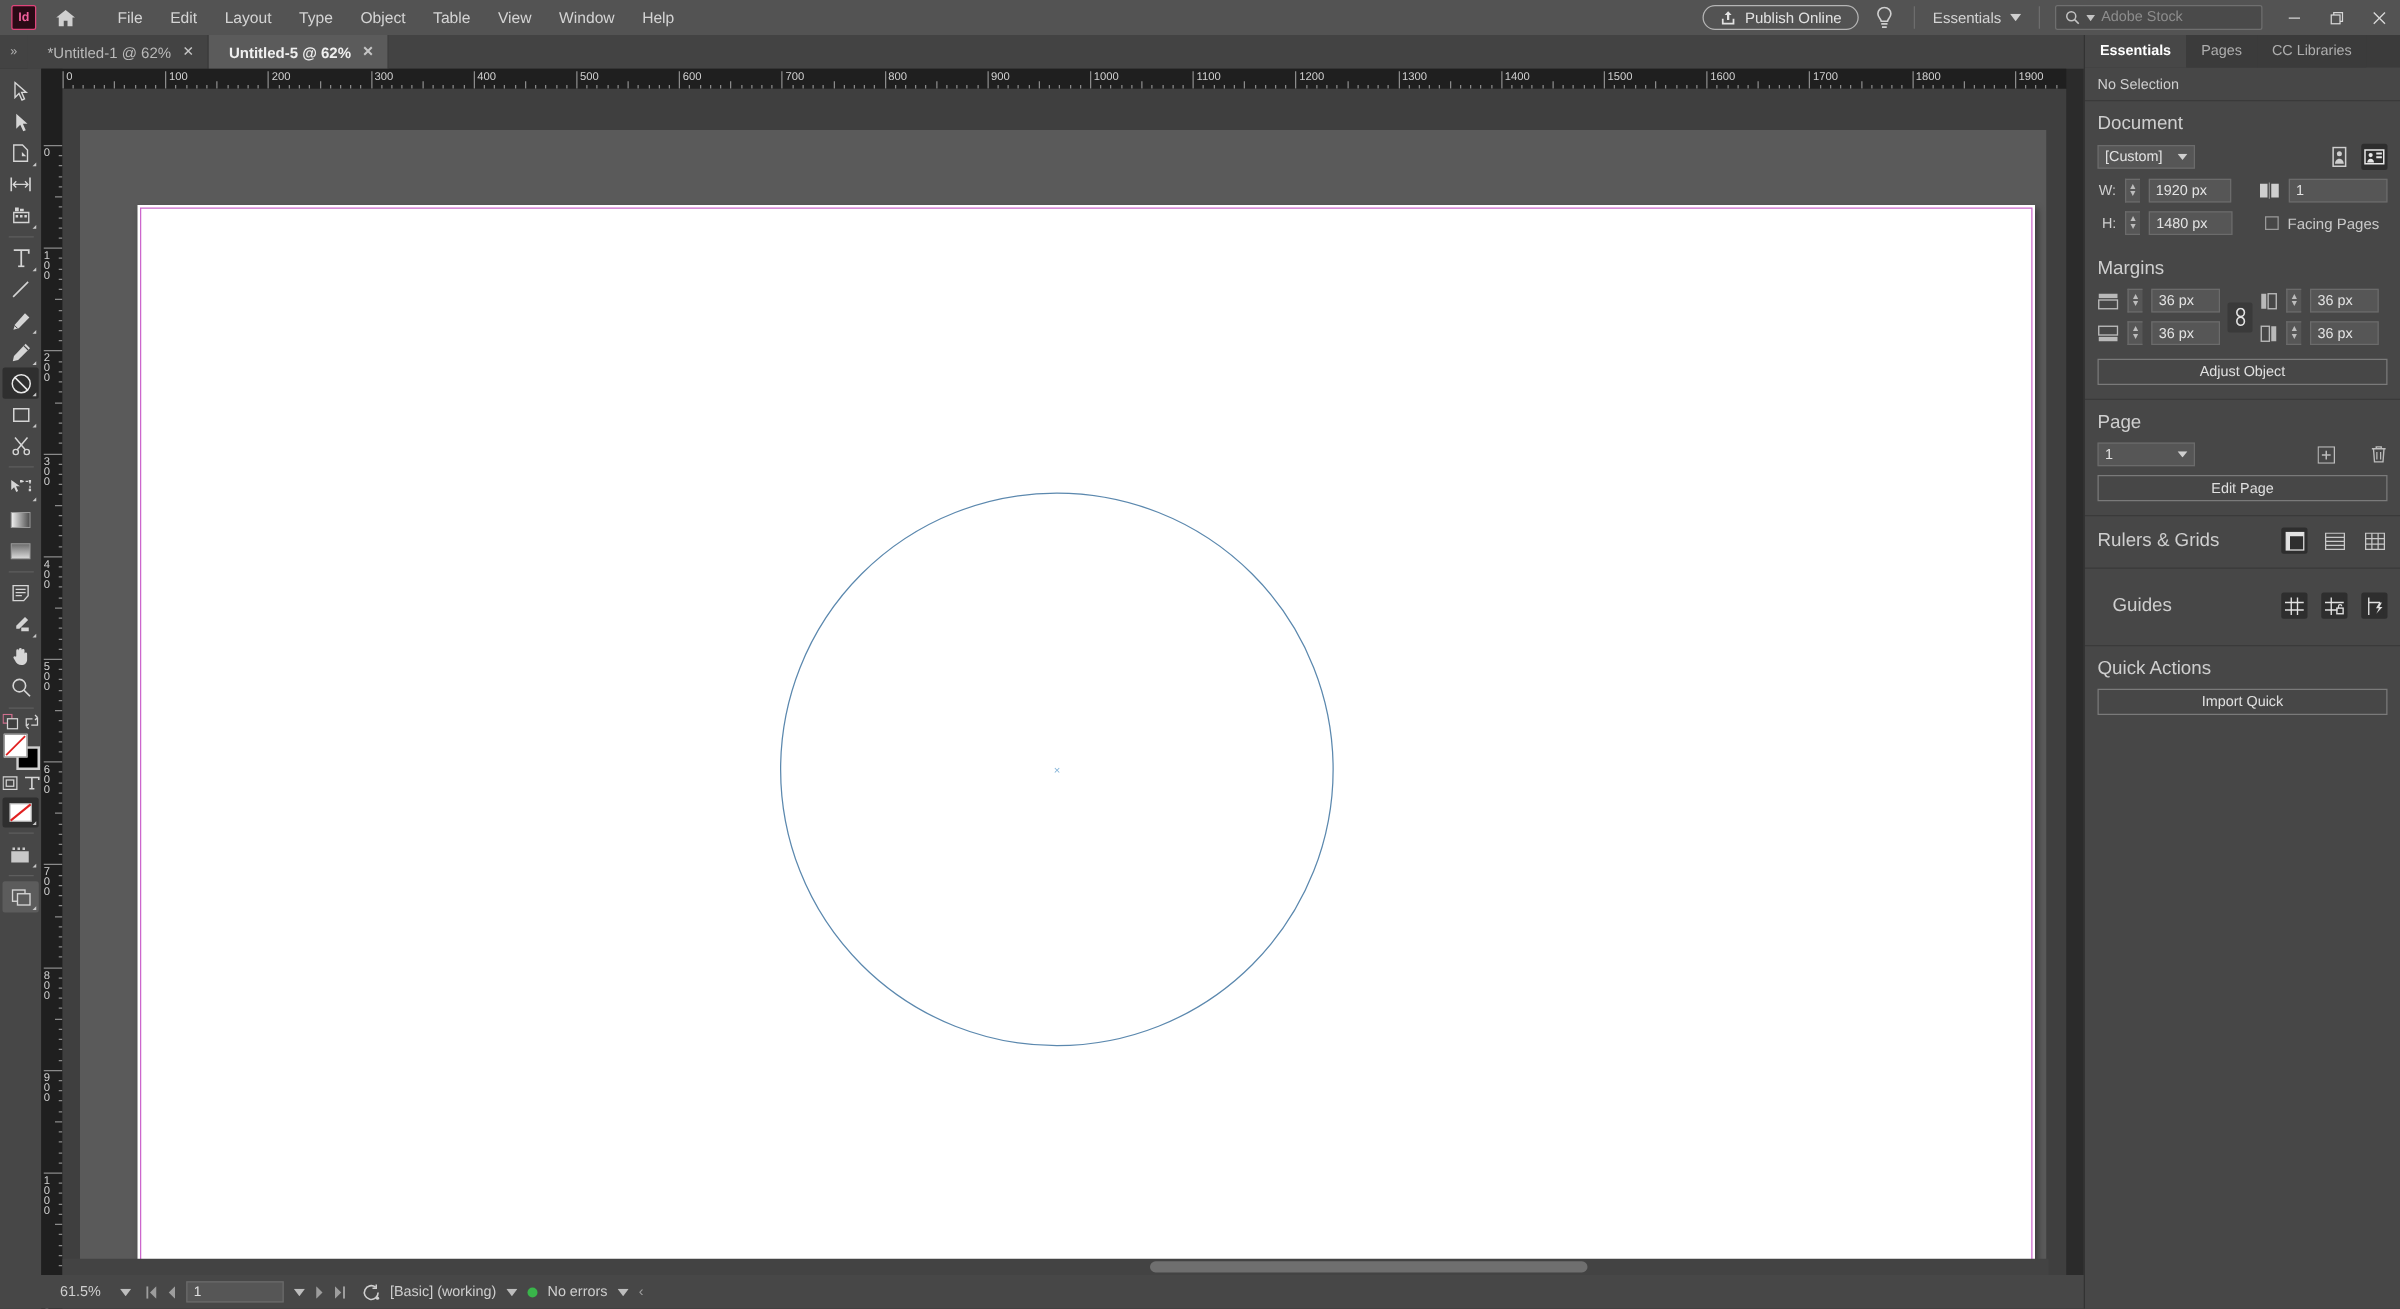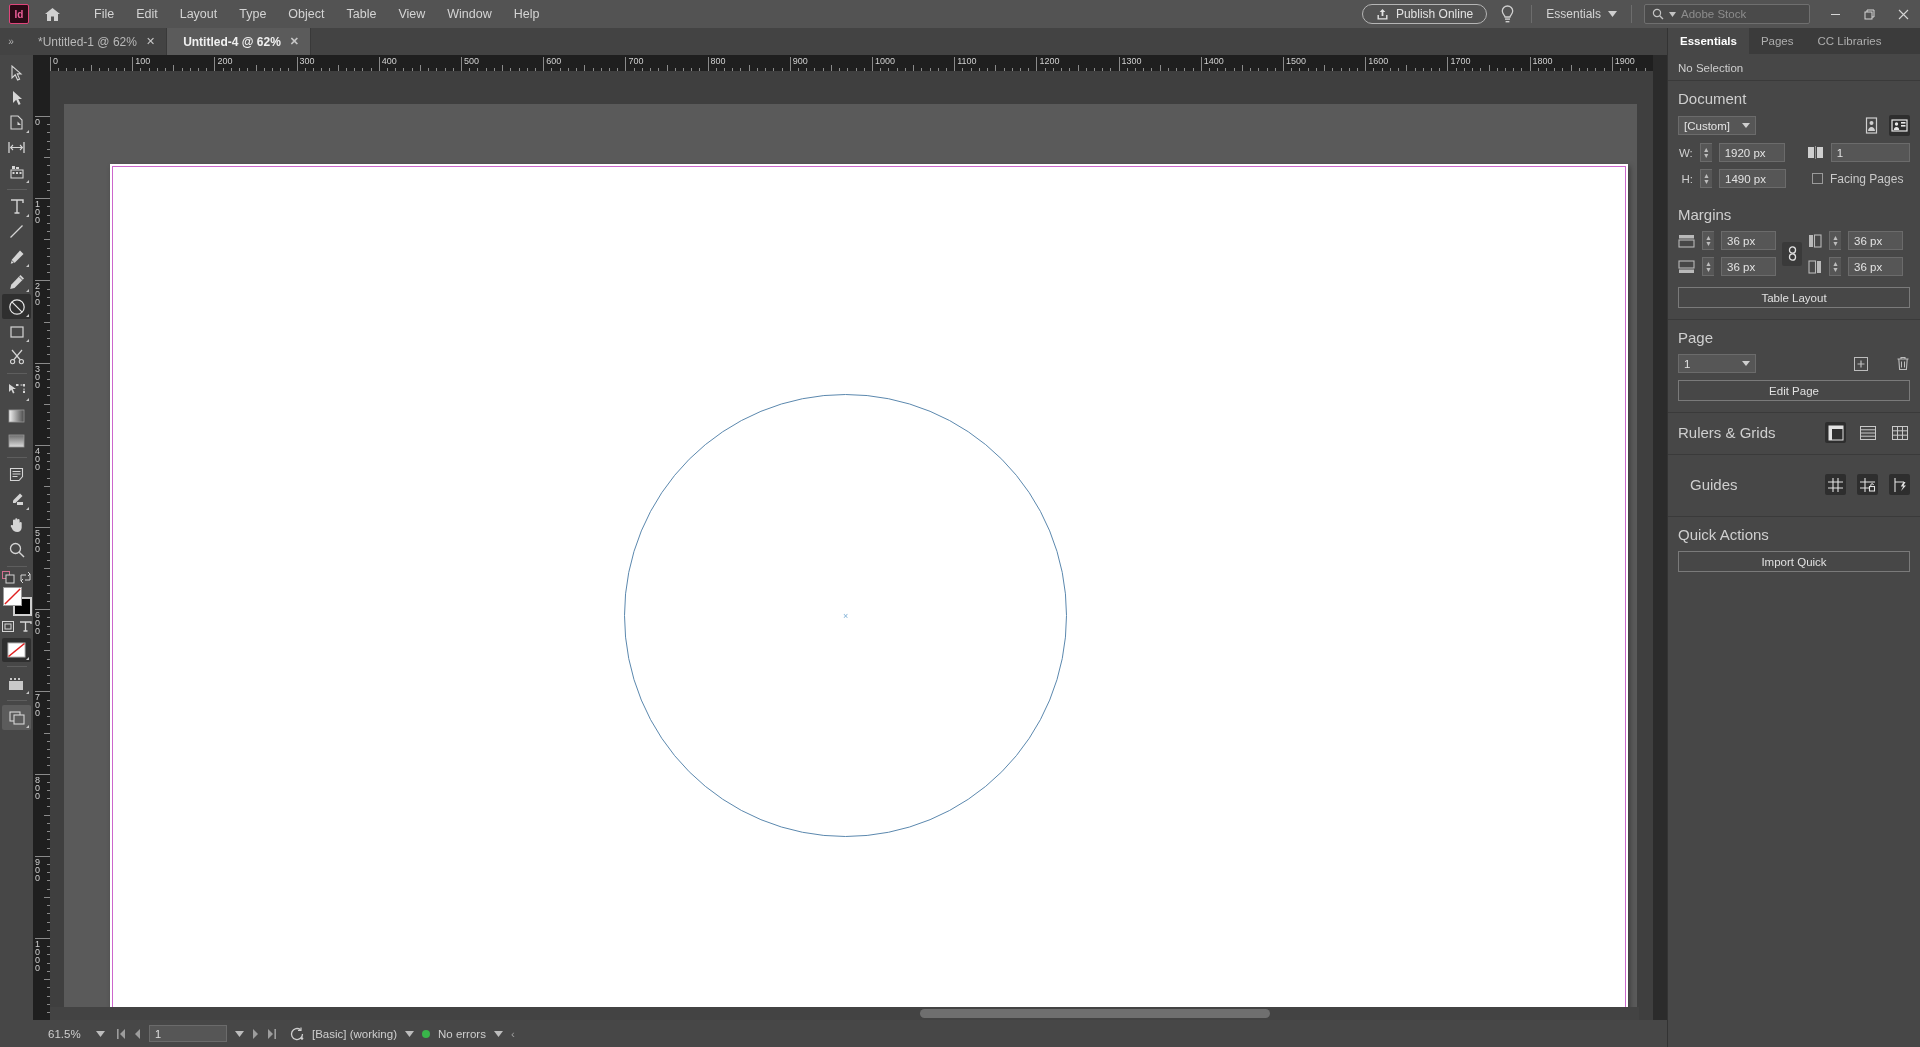--- a/index.html
+++ b/index.html
@@ -193,21 +193,21 @@
     </div>
   </div>
 
   <div class="tabbar">
     <div class="panel-expand">»</div>
     <div class="tab">
       <span>*Untitled-1 @ 62%</span>
       <span class="x">✕</span>
     </div>
     <div class="tab active">
-      <span>Untitled-4 @ 62%</span>
+      <span>Untitled-5 @ 62%</span>
       <span class="x">✕</span>
     </div>
   </div>
 
   <div class="toolbar">
     <div class="tool">
       <svg width="14" height="16" viewBox="0 0 14 16">
           <path d="M2 1v12l3.2-3.2L7.6 15l2-0.9-2.3-5.2H11z" fill="none" stroke="#d5d5d5" stroke-width="1.1"></path>
         </svg>
     </div>
@@ -880,21 +880,21 @@
               <rect x="1" y="2" width="6" height="11" fill="#cfcfcf"></rect>
               <rect x="10" y="2" width="6" height="11" fill="#cfcfcf"></rect>
               <path d="M8.5 1v13" stroke="#8d8d8d" stroke-width="1"></path>
             </svg>
         </span>
         <div class="fld" style="width:80px;">1</div>
       </div>
       <div class="row">
         <span class="lbl">H:</span>
         <span class="spin">▲<br>▼</span>
-        <div class="fld" style="width:67px;">1490 px</div>
+        <div class="fld" style="width:67px;">1480 px</div>
         <div style="width:12px"></div>
         <span class="chk"></span>
         <span>Facing Pages</span>
       </div>
     </div>
 
     <div class="psec" style="border-top:none;padding-top:0;">
       <div class="psec-title">Margins</div>
       <div style="display:flex;align-items:center;gap:6px;">
         <div style="display:flex;flex-direction:column;gap:7px;">
@@ -942,21 +942,21 @@
                   <rect x="1" y="1" width="6.5" height="12" fill="none" stroke="#b9b9b9" stroke-width="1.1"></rect>
                   <rect x="9" y="1" width="4" height="12" fill="#b9b9b9"></rect>
                 </svg>
             </span>
             <span class="spin">▲<br>▼</span>
             <div class="fld" style="width:55px;">36 px</div>
           </div>
         </div>
       </div>
       <div style="margin-top:11px;">
-        <div class="btn">Table Layout</div>
+        <div class="btn">Adjust Object</div>
       </div>
     </div>
 
     <div class="psec">
       <div class="psec-title">Page</div>
       <div class="row">
         <div class="dd" style="width:78px;">
           <span>1</span>
           <svg width="8" height="5" viewBox="0 0 8 5">
               <path d="M0 0h8L4 5z" fill="#cfcfcf"></path>

